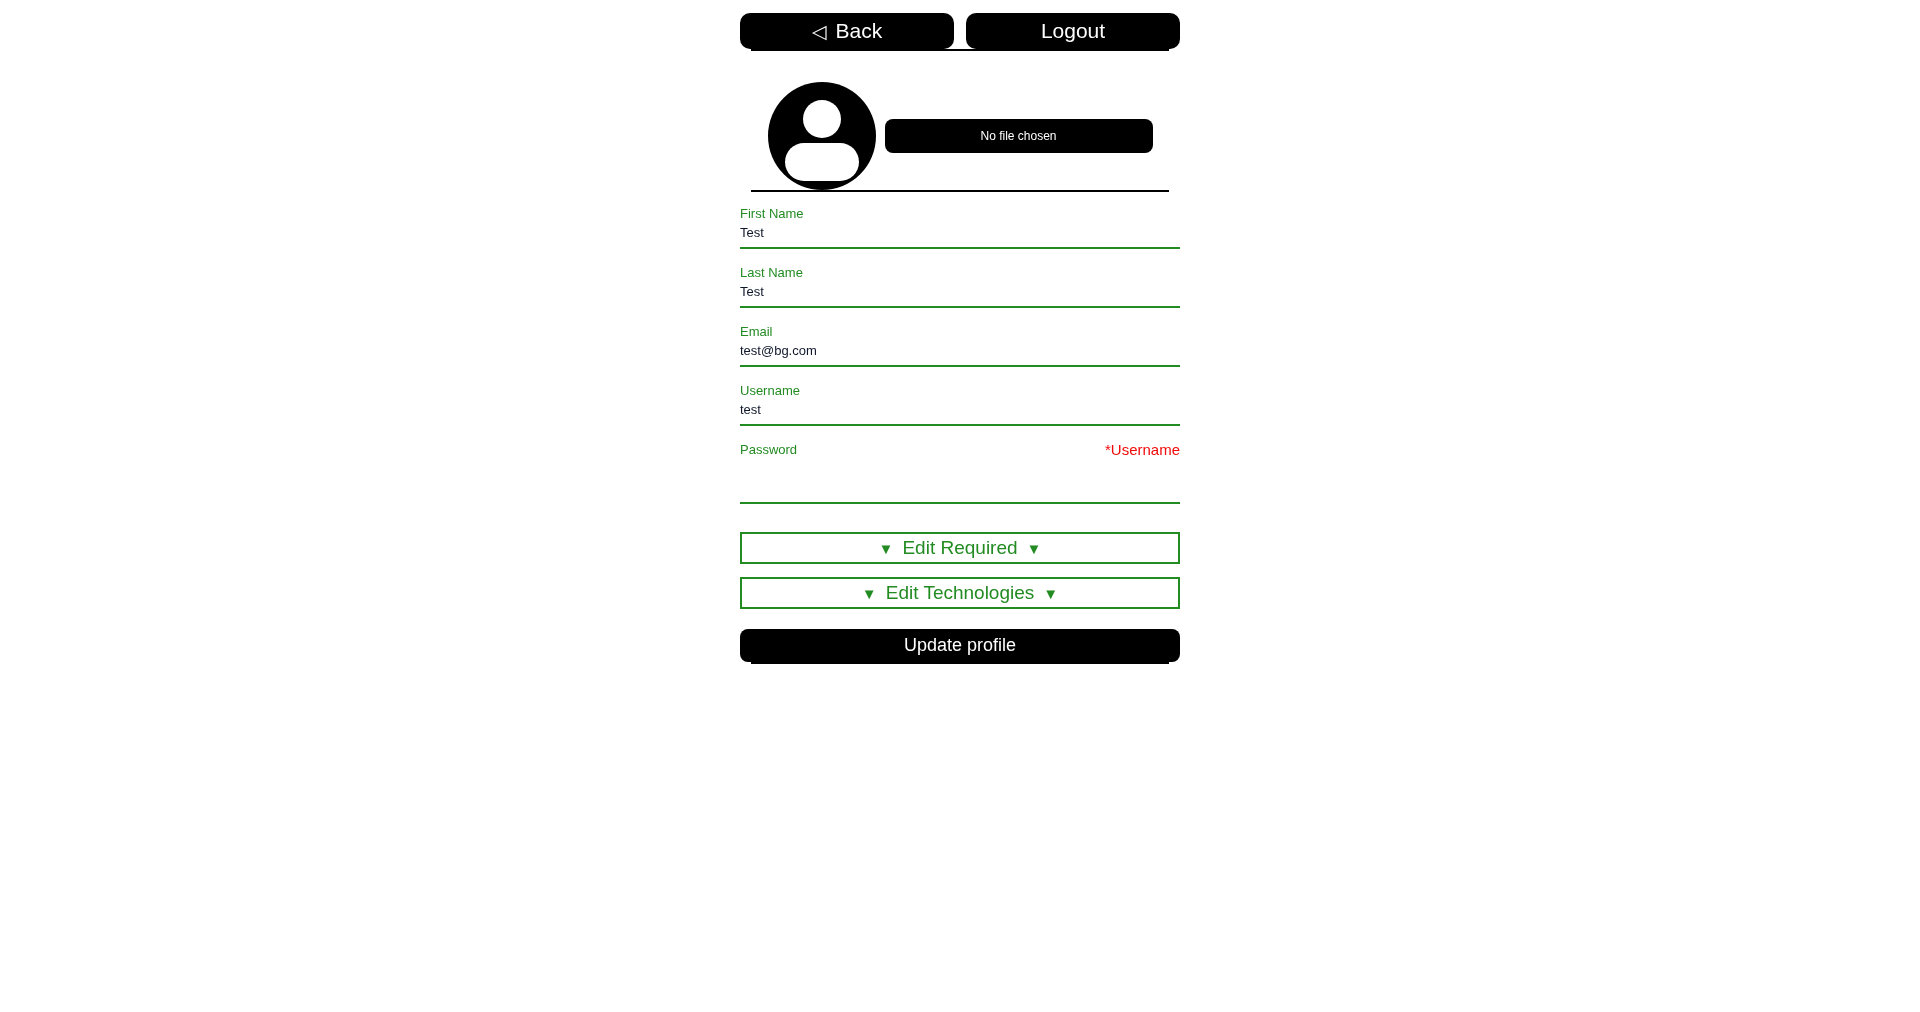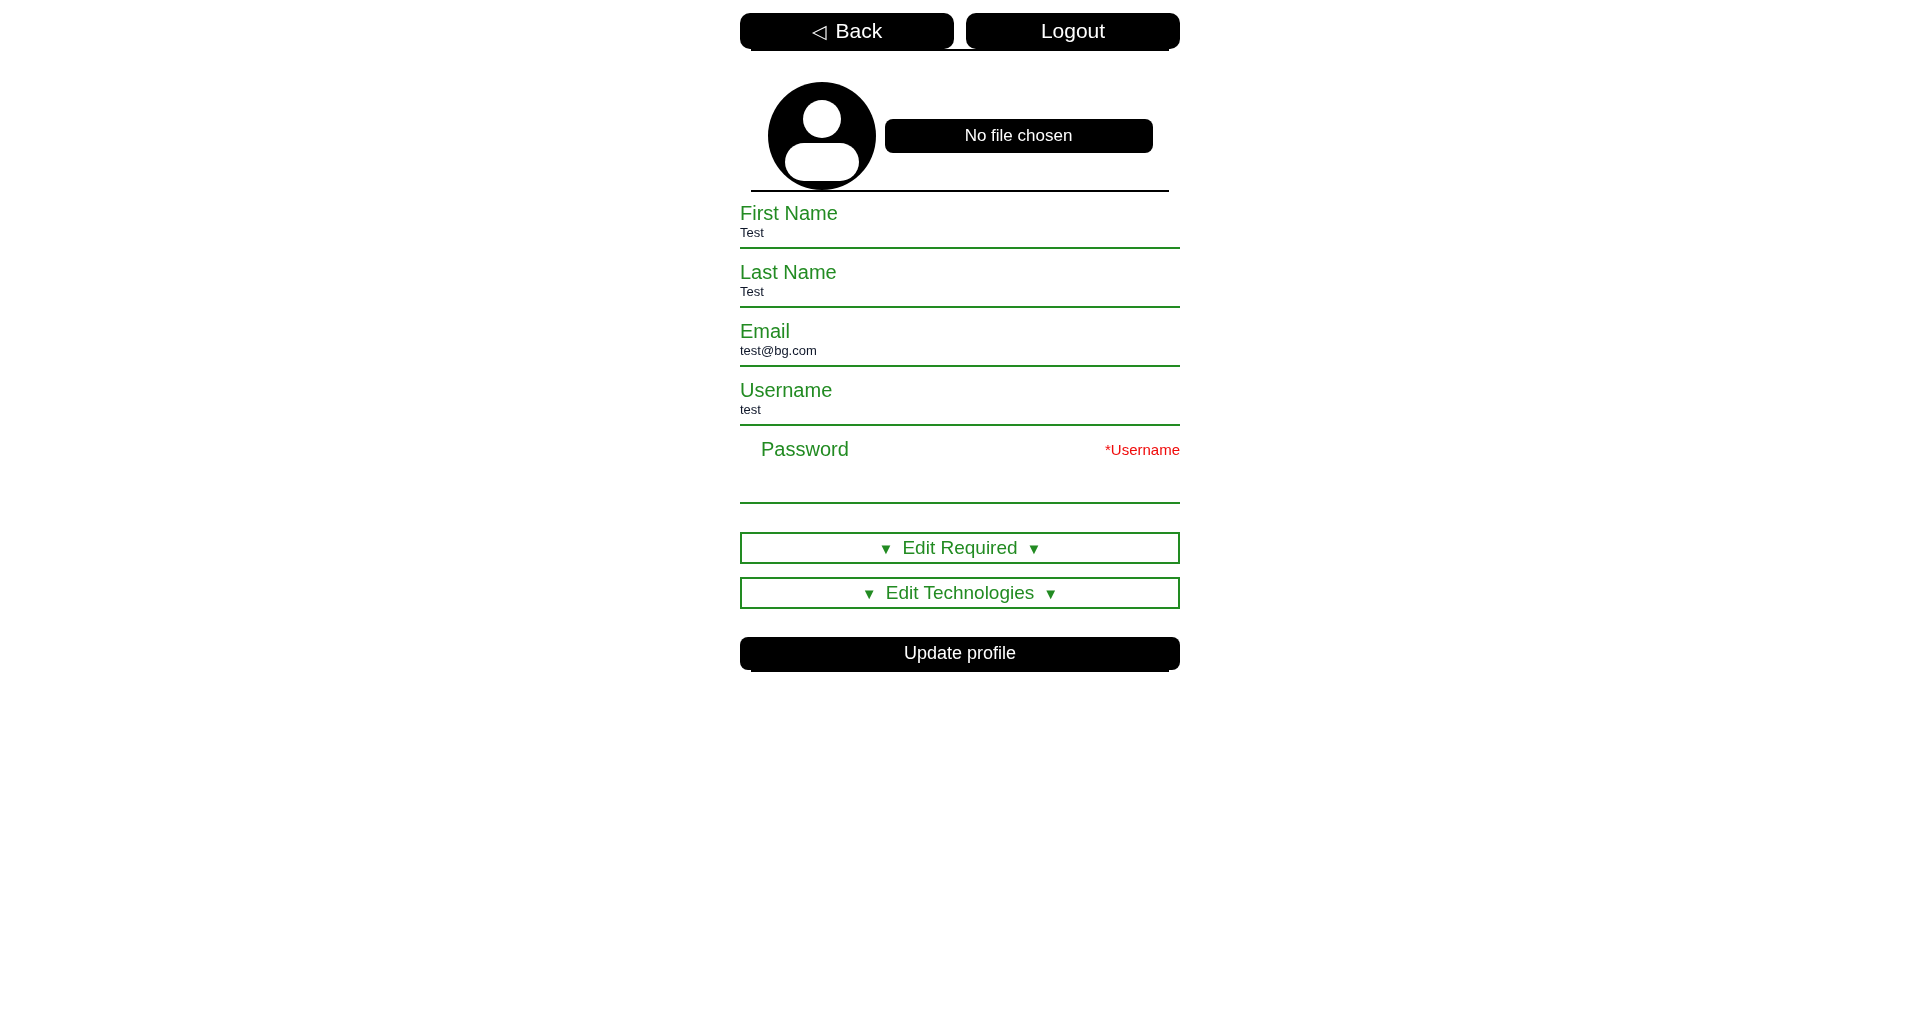--- a/index.html
+++ b/index.html
@@ -72,40 +72,39 @@
   .avatar { width: 108px; height: 108px; display: block; flex: 0 0 auto; }
   .picture-col {
     width: 268px;
     display: flex;
     flex-direction: column;
     gap: 17px;
   }
   .file-btn {
     height: 34px;
     border-radius: 8px;
-    font-size: 17px;
+    font-size: 12px;
   }
   .update-pic-btn {
     height: 35px;
     border-radius: 8px;
     font-size: 16px;
   }
 
   
   .field { margin-top: 13px; }
   .field + .field { margin-top: 15px; }
   .field-head {
     display: flex;
     justify-content: space-between;
     align-items: flex-start;
-    margin-left: 21px;
   }
   .field-label {
     color: var(--accent-green);
-    font-size: 20px;
+    font-size: 13px;
     line-height: 17px;
     display: block;
   }
   .required-note {
     color: var(--required-red);
     font-size: 15px;
     line-height: 17px;
   }
   .field-input {
     display: block;
@@ -141,21 +140,21 @@
   .edit-technologies { margin-top: 13px; }
   .arrow-glyph { font-size: 15px; line-height: 1; }
 
   
   .btn-wide-black {
     width: 100%;
     height: 33px;
     border-radius: 8px;
     font-size: 18px;
   }
-  .update-profile { margin-top: 28px; }
+  .update-profile { margin-top: 20px; }
   .delete-account { margin-top: 19px; }
 </style>
 </head>
 <body>
 
 <div class="page">
 
   <div class="top-row">
     <button class="btn-black">
       <span class="back-glyph">◁</span>

